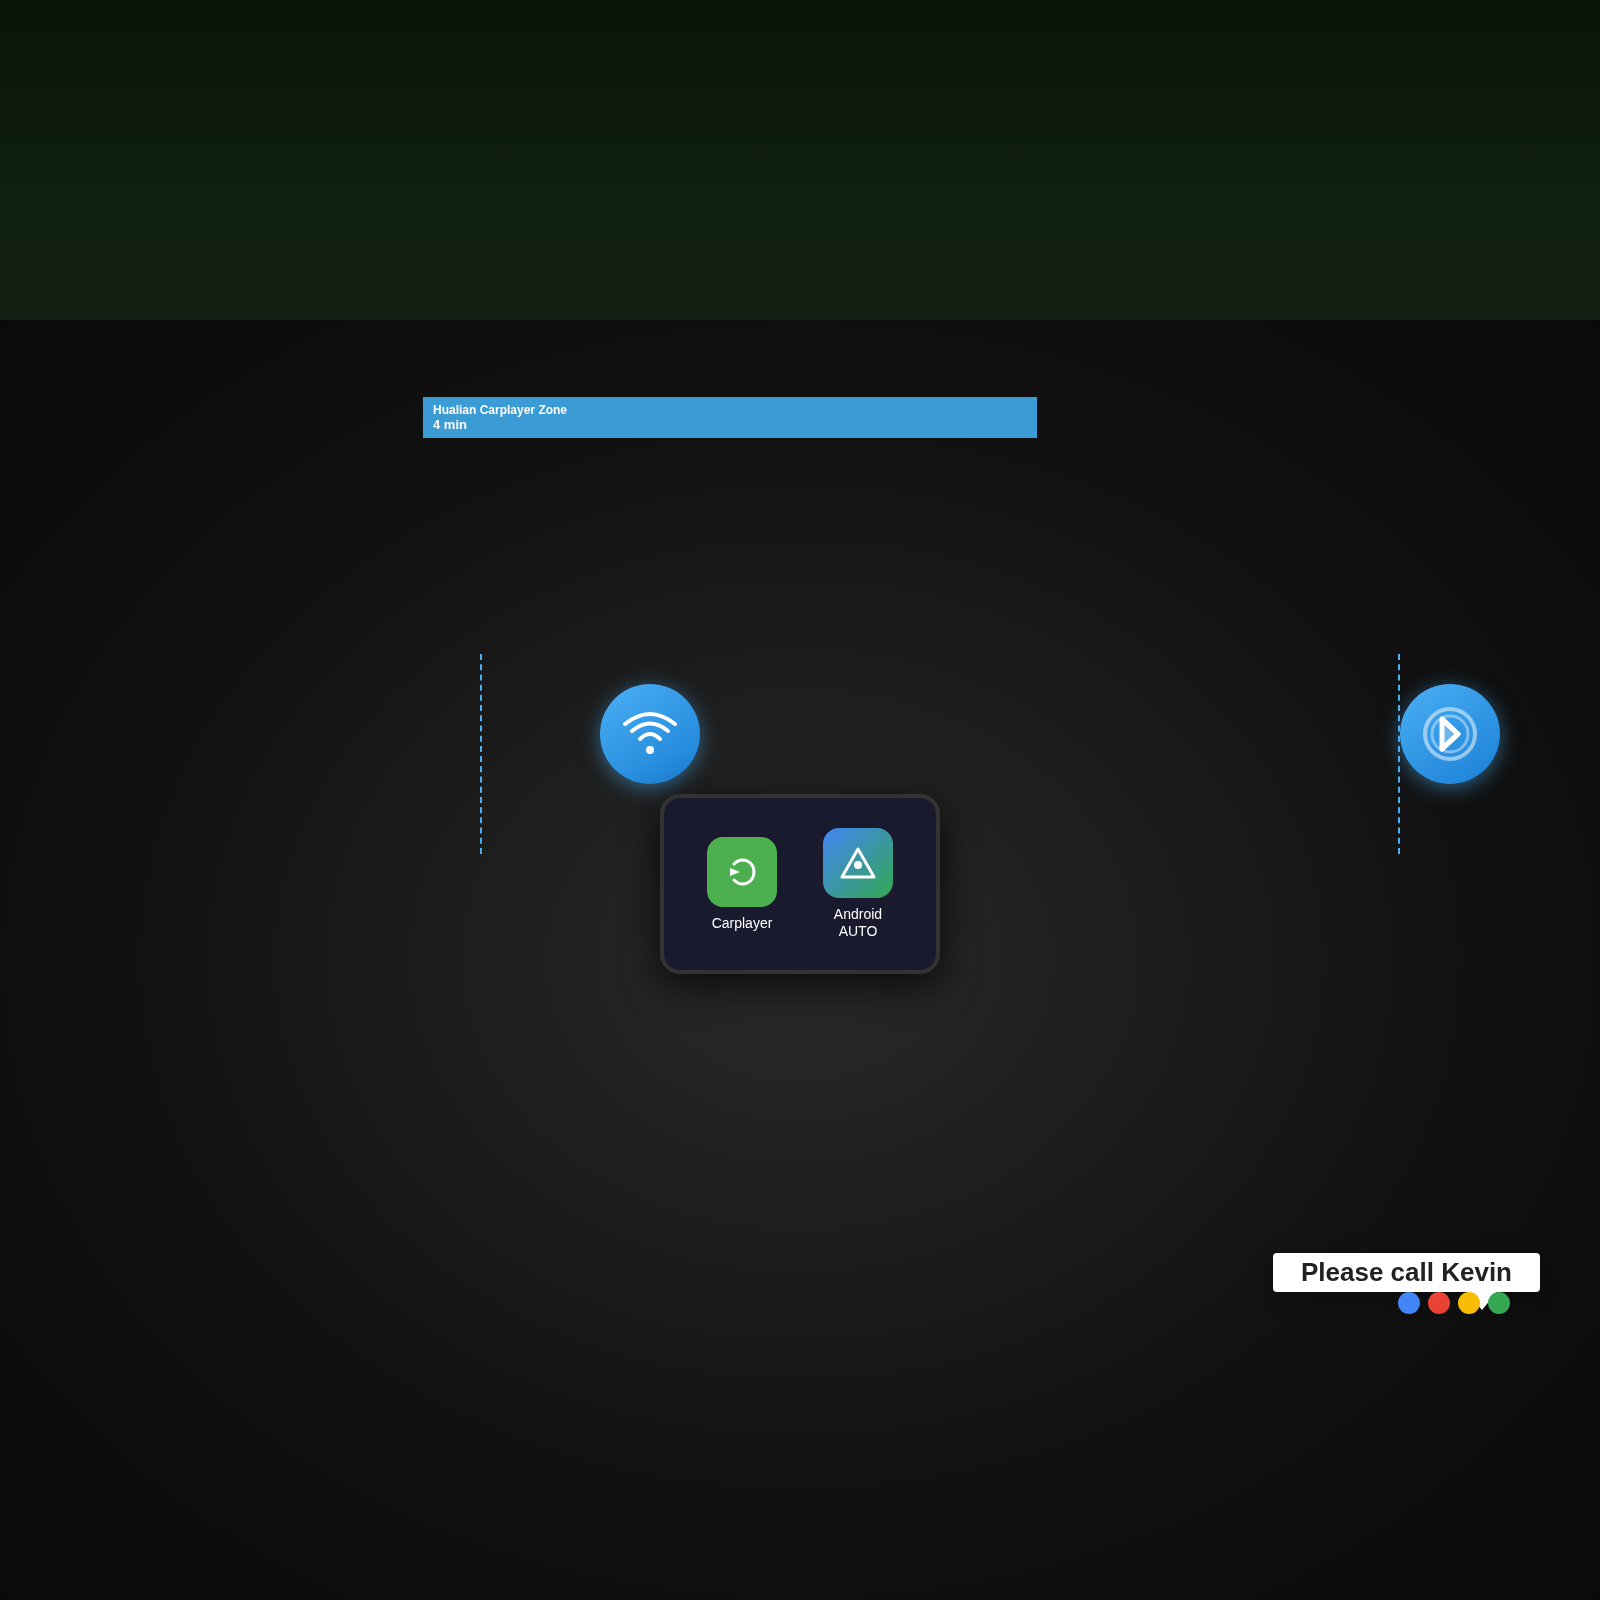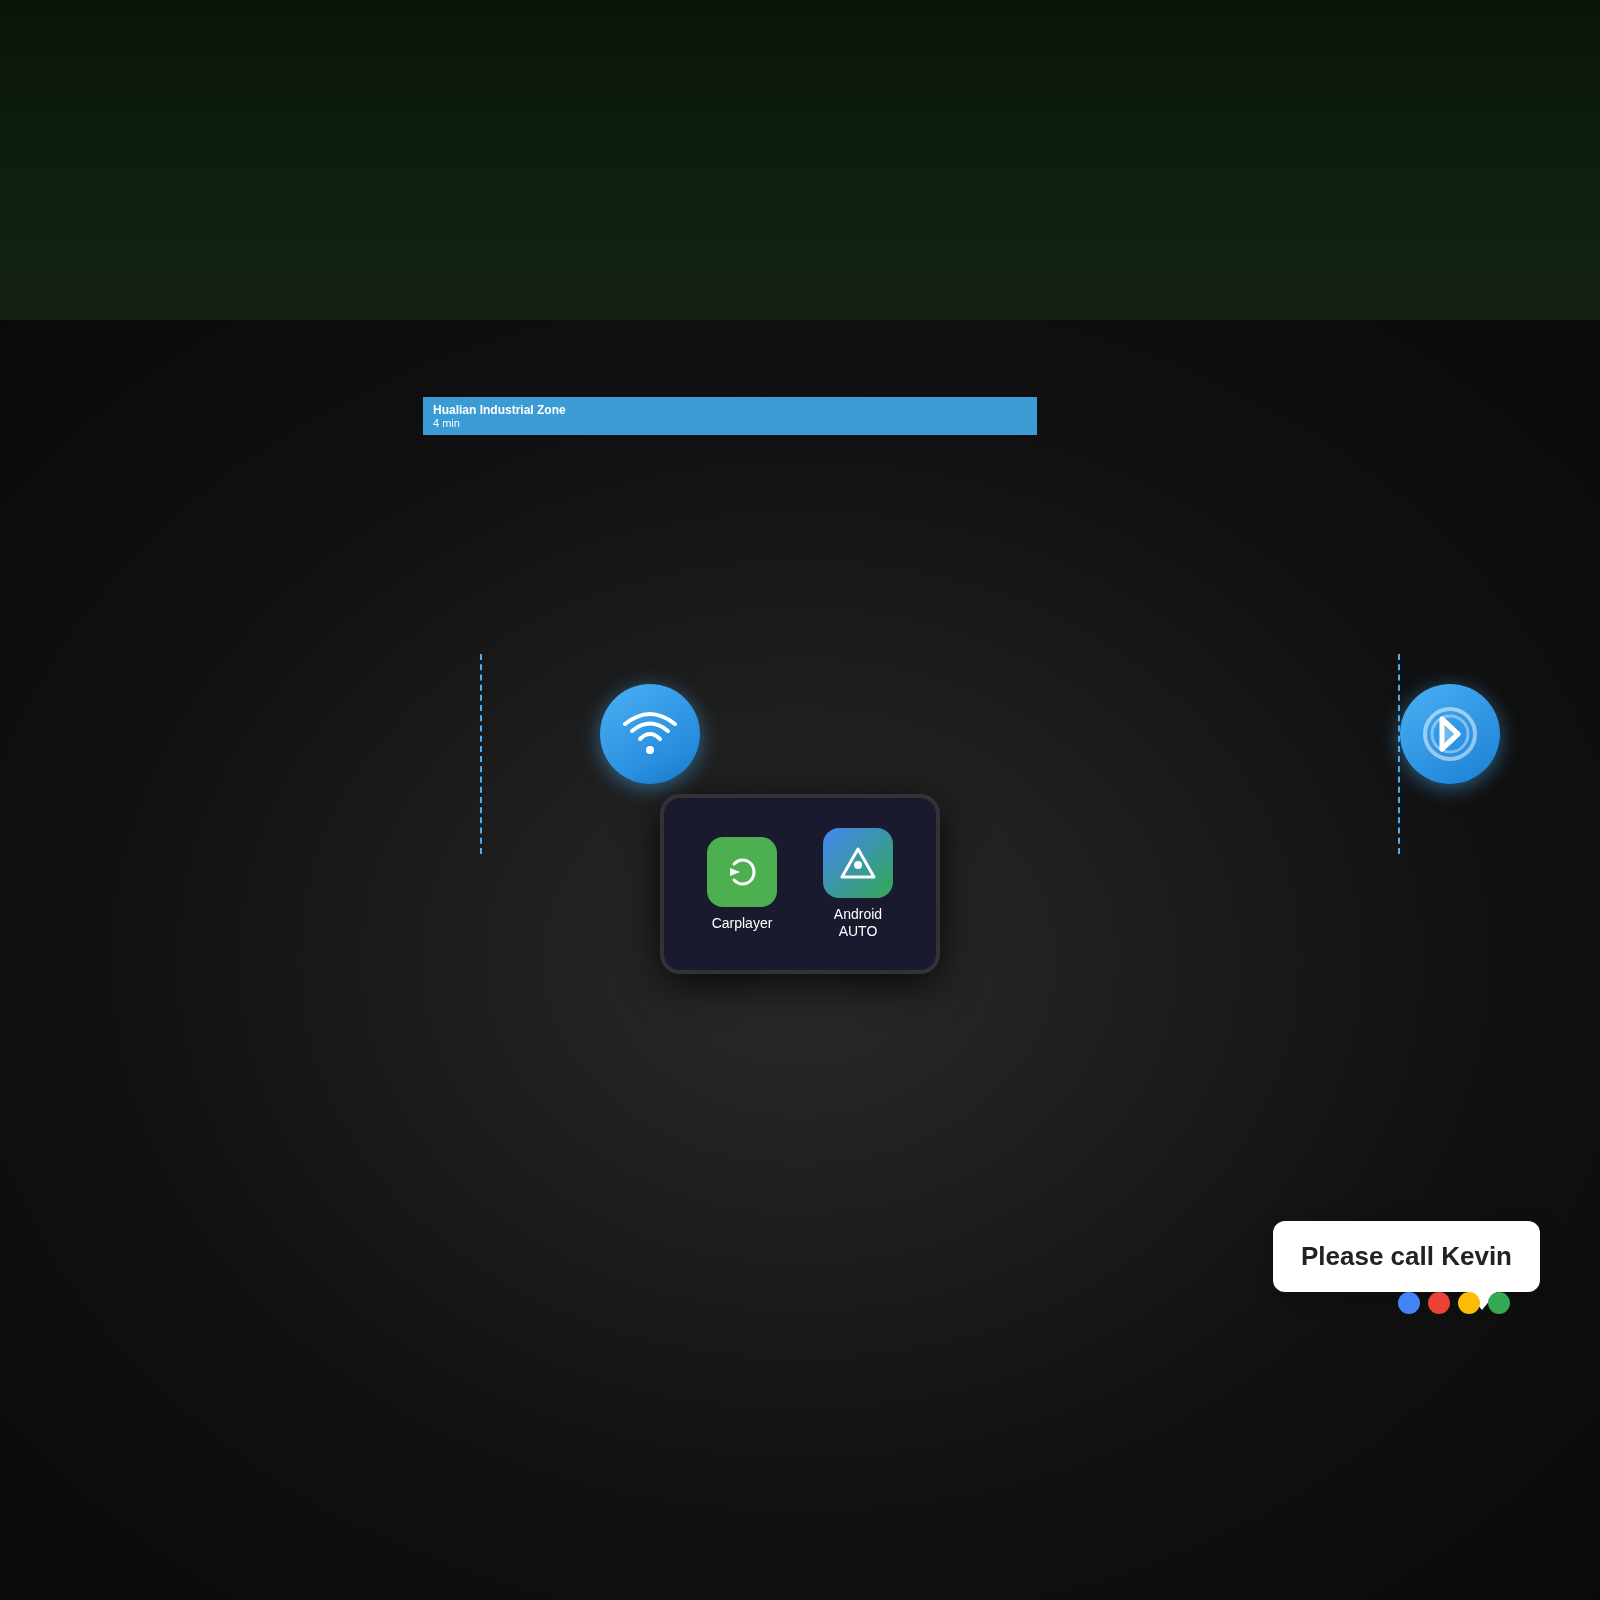--- a/index.html
+++ b/index.html
@@ -171,22 +171,22 @@
       top: 0; left: 0; right: 0;
       background: #3a9bd5;
       color: white;
       padding: 6px 10px;
       font-size: 12px;
       font-weight: bold;
       z-index: 2;
     }
 
     .map-header .destination {
-      font-size: 11px;
-      font-weight: normal;
+      font-size: 13px;
+      font-weight: bold;
     }
 
     
     .map-svg {
       width: 100%;
       height: 100%;
     }
 
     
     .screen-right {
@@ -430,22 +430,22 @@
     }
 
     .gdot {
       width: 22px;
       height: 22px;
       border-radius: 50%;
     }
 
     .speech-bubble-right {
       background: white;
-      border-radius: 12px;
-      padding: 20px 28px;
+      border-radius: 4px;
+      padding: 4px 28px;
       font-size: 26px;
       font-weight: 600;
       color: #222;
       position: relative;
       box-shadow: 0 4px 20px rgba(0,0,0,0.3);
       max-width: 500px;
     }
 
     .speech-bubble-right::before {
       content: '';
@@ -585,21 +585,21 @@
         <div class="screen-time">17:15</div>
         <div class="screen-signal">4G</div>
         <div class="sidebar-app-icon yellow">📝</div>
         <div class="sidebar-app-icon green">🗺️</div>
         <div class="sidebar-app-icon dark">📞</div>
         <div class="sidebar-app-icon grid">⋮⋮</div>
       </div>
 
       <div class="screen-map">
         <div class="map-header">
-          <div>Hualian Industrial Zone</div>
+          <div>Hualian Carplayer Zone</div>
           <div class="destination">4 min</div>
         </div>
         <svg class="map-svg" viewBox="0 0 400 220">
           <rect width="400" height="220" fill="#e8e0d0"></rect>
 
           <rect x="0" y="80" width="400" height="8" fill="#ccc"></rect>
           <rect x="0" y="130" width="400" height="6" fill="#ccc"></rect>
           <rect x="80" y="0" width="8" height="220" fill="#ccc"></rect>
           <rect x="180" y="0" width="6" height="220" fill="#ccc"></rect>
           <rect x="280" y="0" width="8" height="220" fill="#ccc"></rect>

